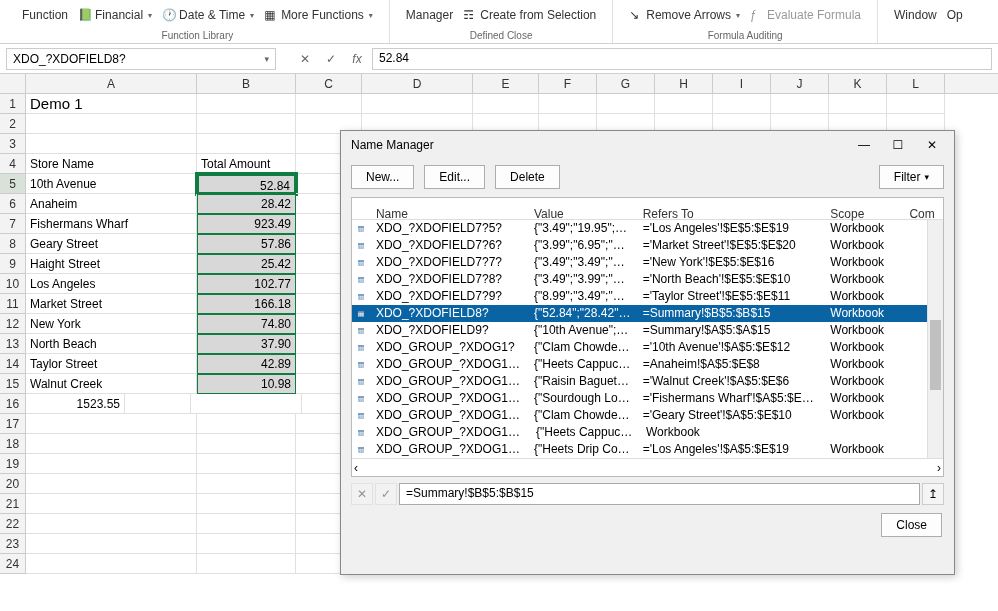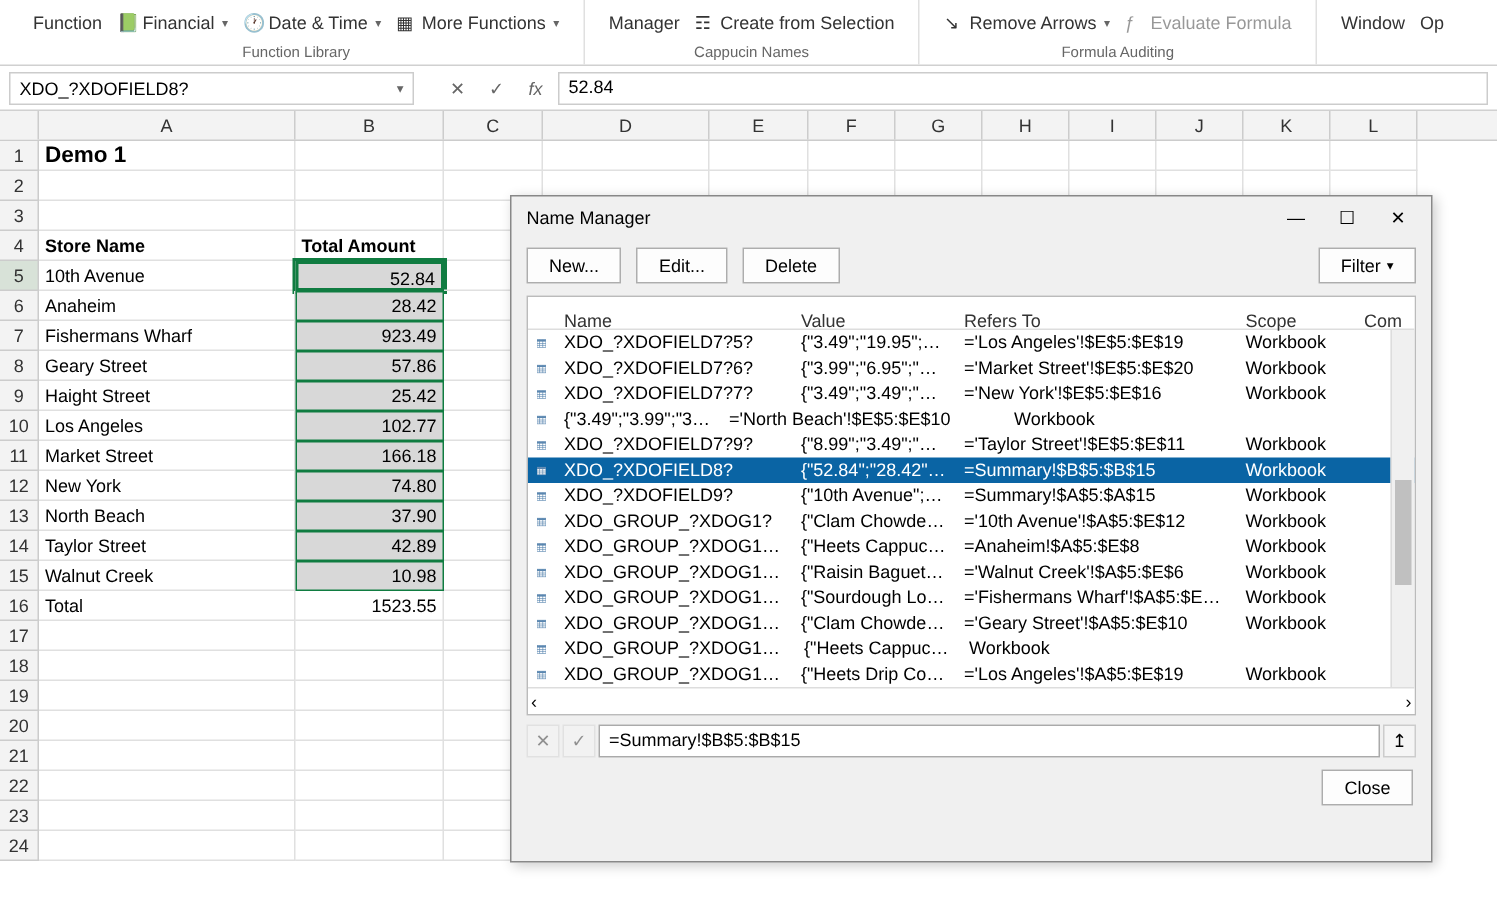--- a/index.html
+++ b/index.html
@@ -29,21 +29,21 @@
 .colh { border-right:1px solid #ccc; text-align:center; line-height:20px; color:#333; }
 
 
 .grid { position: relative; display:flex; }
 .rownums { width:26px; background:#f3f3f3; }
 .rownum { height:20px; border-bottom:1px solid #ccc; border-right:1px solid #ccc; text-align:center; line-height:20px; color:#333; }
 .rownum.sel { background:#d8e2d8; }
 .cells { flex:1; position:relative; }
 .row { display:flex; height:20px; }
 .cell { border-right:1px solid #e0e0e0; border-bottom:1px solid #e0e0e0; padding:2px 4px; line-height:16px; overflow:hidden; }
-.bold { font-weight:bold; }
+.bold { font-weight:normal; }
 .right { text-align:right; }
 .shaded { background:#d8d8d8; }
 .selcell { border:2px solid #107c41 !important; }
 
 
 .dialog { position:absolute; left:340px; top:130px; width:615px; height:445px; background:#f0f0f0; border:1px solid #888; box-shadow:2px 2px 8px rgba(0,0,0,.2); }
 .dlg-title { height:28px; display:flex; align-items:center; justify-content:space-between; padding:0 8px 0 10px; }
 .dlg-ctrls { display:flex; gap:6px; }
 .dlg-ctrl { width:28px; height:22px; display:flex; align-items:center; justify-content:center; cursor:pointer; }
 .dlg-body { padding:6px 10px 10px 10px; }
@@ -97,21 +97,21 @@
     <div class="ribbon-group-label">Function Library</div>
   </div>
   <div class="ribbon-group">
     <div class="ribbon-row">
       <span class="ribbon-btn">Manager</span>
       <span class="ribbon-btn">
           <span class="rib-ico">☶</span>
           <span>Create from Selection</span>
         </span>
     </div>
-    <div class="ribbon-group-label">Cappucin Names</div>
+    <div class="ribbon-group-label">Defined Close</div>
   </div>
   <div class="ribbon-group">
     <div class="ribbon-row">
       <span class="ribbon-btn chev">
           <span class="rib-ico">↘</span>
           <span>Remove Arrows</span>
         </span>
       <span class="ribbon-btn" style="opacity:.5">
           <span class="rib-ico">ƒ</span>
           <span>Evaluate Formula</span>
@@ -388,21 +388,20 @@
         <div class="cell" style="width: 66px;"></div>
         <div class="cell" style="width: 58px;"></div>
         <div class="cell" style="width: 58px;"></div>
         <div class="cell" style="width: 58px;"></div>
         <div class="cell" style="width: 58px;"></div>
         <div class="cell" style="width: 58px;"></div>
         <div class="cell" style="width: 58px;"></div>
         <div class="cell" style="width: 58px;"></div>
       </div>
       <div class="row">
-        <div class="cell" style="width: 171px;">Total</div>
         <div class="cell right" style="width: 99px;">1523.55</div>
         <div class="cell" style="width: 66px;"></div>
         <div class="cell" style="width: 111px;"></div>
         <div class="cell" style="width: 66px;"></div>
         <div class="cell" style="width: 58px;"></div>
         <div class="cell" style="width: 58px;"></div>
         <div class="cell" style="width: 58px;"></div>
         <div class="cell" style="width: 58px;"></div>
         <div class="cell" style="width: 58px;"></div>
         <div class="cell" style="width: 58px;"></div>
@@ -607,20 +606,21 @@
             <div class="nm-ico">
               <svg viewBox="0 0 14 12">
                 <rect x="0" y="0" width="14" height="12" fill="#fff" stroke="#5b87b0"></rect>
                 <rect x="0" y="0" width="14" height="3" fill="#5b87b0"></rect>
                 <line x1="4" y1="0" x2="4" y2="12" stroke="#5b87b0"></line>
                 <line x1="9" y1="0" x2="9" y2="12" stroke="#5b87b0"></line>
                 <line x1="0" y1="6" x2="14" y2="6" stroke="#5b87b0"></line>
                 <line x1="0" y1="9" x2="14" y2="9" stroke="#5b87b0"></line>
               </svg>
             </div>
+            <div class="nm-col-name">XDO_?XDOFIELD7?8?</div>
             <div class="nm-col-val">{"3.49";"3.99";"3.49...</div>
             <div class="nm-col-ref">='North Beach'!$E$5:$E$10</div>
             <div class="nm-col-scope">Workbook</div>
             <div class="nm-col-com"></div>
           </div>
           <div class="nm-row">
             <div class="nm-ico">
               <svg viewBox="0 0 14 12">
                 <rect x="0" y="0" width="14" height="12" fill="#fff" stroke="#5b87b0"></rect>
                 <rect x="0" y="0" width="14" height="3" fill="#5b87b0"></rect>

